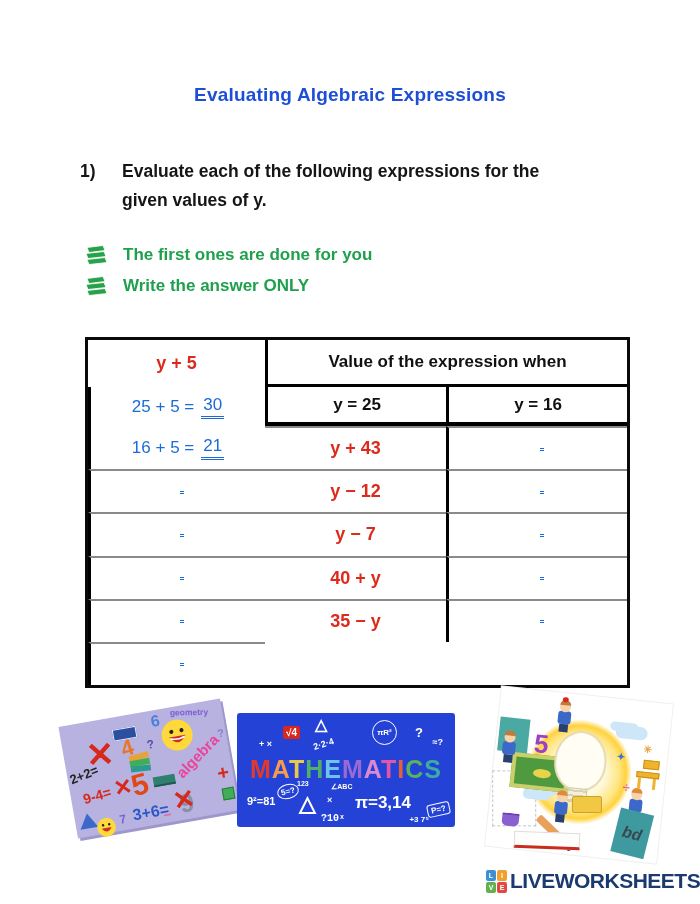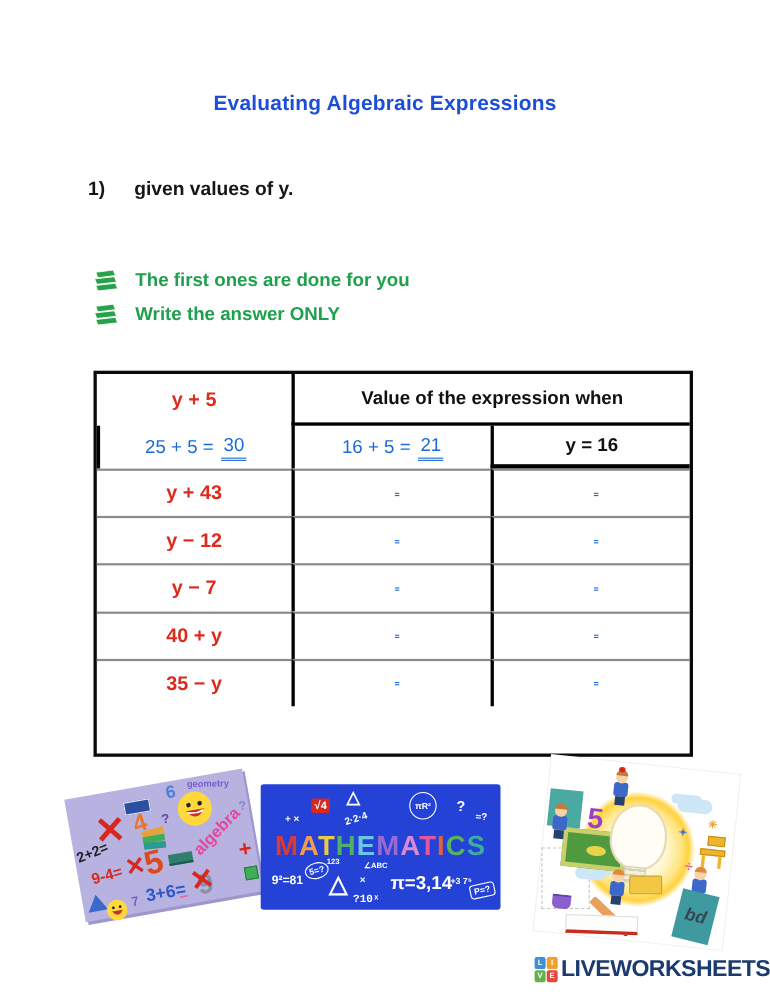--- a/index.html
+++ b/index.html
@@ -98,21 +98,21 @@
   .bd-apx { top:24px; right:12px; font-size:9px; }
   .bd-981 { bottom:20px; left:10px; font-size:11px; }
   .bd-5q { bottom:28px; left:40px; font-size:8px; border:1px solid #fff; border-radius:50%;
            padding:2px 3px; transform:rotate(-14deg); }
   .bd-123 { bottom:40px; left:60px; font-size:7px; }
   .bd-tri2 { bottom:10px; left:62px; font-size:22px; font-weight:400; }
   .bd-ang { bottom:36px; left:94px; font-size:7px; }
   .bd-x { bottom:22px; left:90px; font-size:9px; }
   .bd-pi { bottom:14px; right:44px; font-size:17px; font-weight:800; }
   .bd-q10 { bottom:3px; left:84px; font-size:10px;font-family:Liberation Mono, monospace; }
-  .bd-p37 { bottom:21px; right:26px; font-size:8px; }
+  .bd-p37 { bottom:3px; right:26px; font-size:8px; }
   .bd-pbox { bottom:11px; right:5px; font-size:8px; border:1.5px solid #fff; border-radius:3px;
              padding:1px 3px; transform:rotate(-12deg); }
 
   
   .kids-card { position:absolute; top:695px; left:493px; width:172px; height:160px;
                background:#fff; transform:rotate(6deg); box-shadow:0 0 0 1px #f0f0f0; }
   .kc-glow { position:absolute; left:50%; top:18px; transform:translateX(-50%);
              width:118px; height:118px; border-radius:50%;
              background:radial-gradient(circle,#fff9dc 30%,#ffe582 48%,#ffd23e 56%,rgba(255,210,62,0) 63%); }
   .kc-paper { position:absolute; left:2px; bottom:22px; width:44px; height:56px; background:#fff;
@@ -180,20 +180,21 @@
 </head>
 <body>
 
 <div class="page">
 
   <h1 class="title">Evaluating Algebraic Expressions</h1>
 
   <div class="instr">
     <span class="inum">1)</span>
     <div class="itext">
+      <div>Evaluate each of the following expressions for the</div>
       <div>given values of y.</div>
     </div>
   </div>
 
   <div class="notes">
     <div class="note">
       <span class="note-icon">
         <svg viewBox="0 0 24 22" width="24" height="23">
             <g fill="#27a24a" stroke="#ffffff" stroke-width="0.8">
           <path d="M3 3 L19 1 L21 6 L5 8 Z"></path>
@@ -213,20 +214,21 @@
               <path d="M3 15 L21 13 L23 18 L5 20 Z"></path>
         </g>
           </svg>
       </span>
       <span class="note-text">Write the answer ONLY</span>
     </div>
   </div>
 
   <div class="xtable">
     <div class="cell value-h">Value of the expression when</div>
+    <div class="cell sub sub25">y = 25</div>
     <div class="cell sub sub16">y = 16</div>
 
     <div class="cell c1">
         <span class="red">y + 5</span>
       </div>
     <div class="cell c2">
         <span class="blue">25 + 5 =</span>
         <span class="blue ans-u">30</span>
       </div>
     <div class="cell c3">

